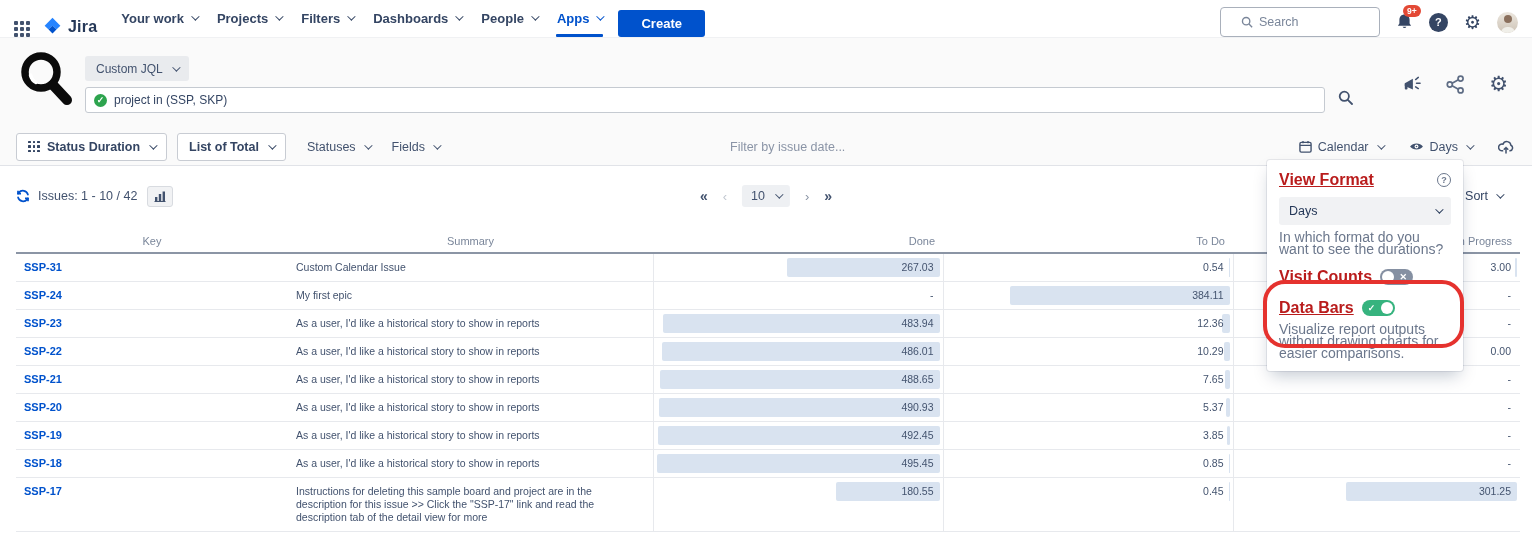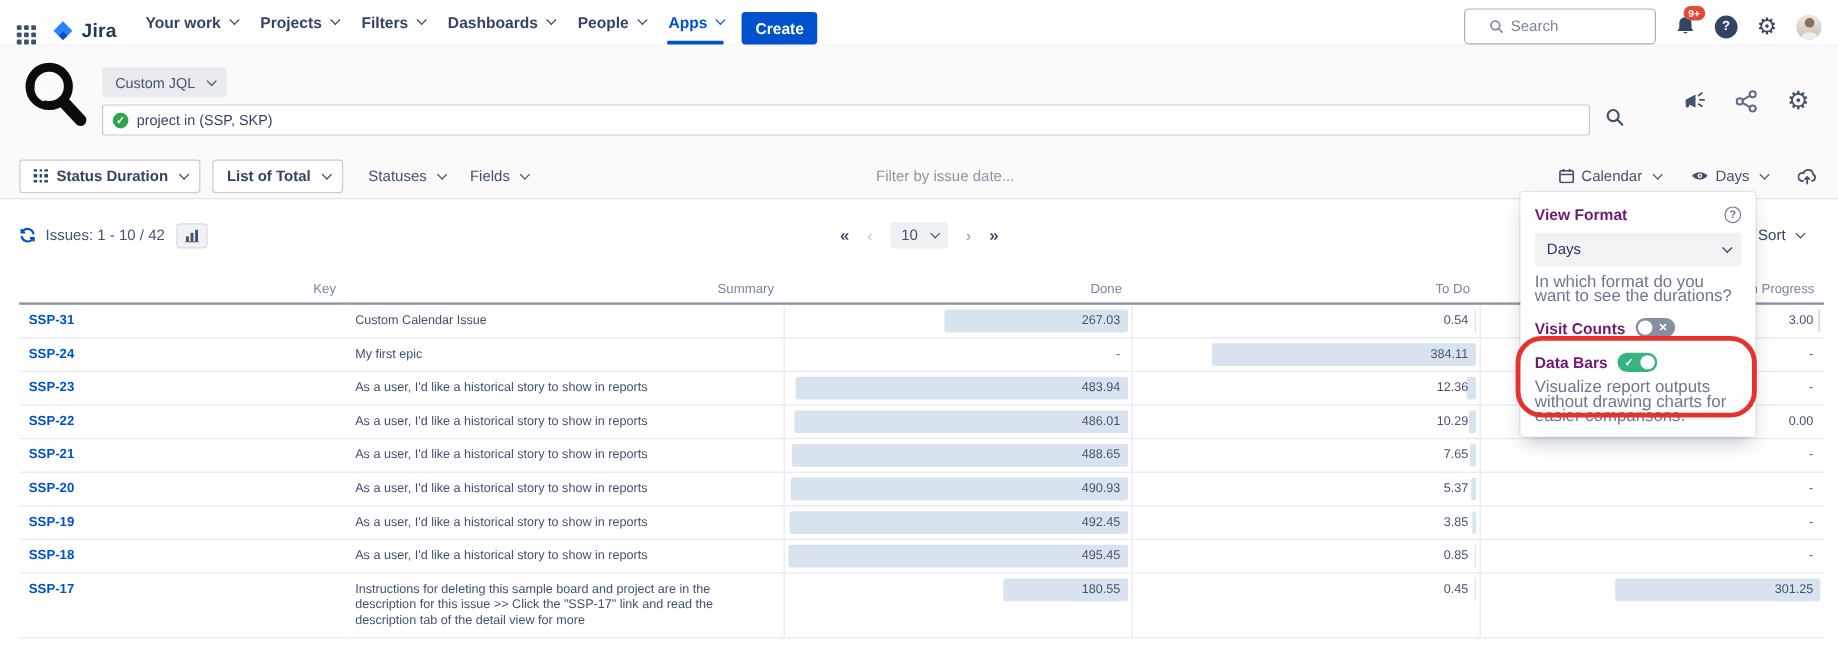--- a/index.html
+++ b/index.html
@@ -15,21 +15,21 @@
   .jira-logo { display:flex; align-items:center; gap:5px; margin-right:14px; }
   .jira-word { font-size:16px; font-weight:700; color:#253858; letter-spacing:.2px; }
   .nav-item { height:38px; display:flex; align-items:center; gap:5px; padding:0 10px;
     font-size:13px; font-weight:600; color:#344563; cursor:pointer; position:relative; }
   .nav-item.active { color:#0052cc; }
   .nav-item.active::after { content:""; position:absolute; left:9px; right:9px; bottom:0;
     height:3px; background:#0052cc; border-radius:1px; }
   .chev { width:6px; height:6px; border-right:1.7px solid currentColor; border-bottom:1.7px solid currentColor;
     transform:rotate(45deg) translateY(-2px); display:inline-block; margin-left:2px; }
   .create-btn { background:#0052cc; color:#fff; font-size:13px; font-weight:600;
-    border:none; border-radius:3px; padding:6px 11px; margin-left:6px; cursor:pointer; }
+    border:none; border-radius:3px; padding:6px 23px; margin-left:6px; cursor:pointer; }
   .nav-right { margin-left:auto; display:flex; align-items:center; gap:16px; }
   .search-box { width:160px; height:30px; border:1.6px solid #a9b0bb; border-radius:4px;
     display:flex; align-items:center; gap:6px; padding:0 20px; color:#7a869a; font-size:12.5px; background:#fff;margin-left:36px; }
   .bell-wrap { position:relative; cursor:pointer; }
   .badge { position:absolute; top:-8px; left:7px; background:#e34935; color:#fff;
     font-size:8.5px; font-weight:700; border-radius:8px; padding:1.5px 4px; line-height:1; }
   .help-circle { width:19px; height:19px; border-radius:50%; background:#344563; color:#fff;
     font-size:11px; font-weight:700; display:flex; align-items:center; justify-content:center; cursor:pointer; }
   .gear-char { font-size:19px; color:#344563; line-height:1; cursor:pointer; font-family:"DejaVu Sans",sans-serif; }
   .avatar { width:21px; height:21px; border-radius:50%; background:linear-gradient(#ece7df,#cdc3b6);
@@ -80,38 +80,38 @@
   .pg-next { color:#8993a4; cursor:pointer; }
   .pg-size { background:#eef0f3; border-radius:3px; padding:4px 9px; display:flex; gap:8px;
     align-items:center; font-size:12.5px; color:#42526e; cursor:pointer; }
   .sort-ctl { position:absolute; right:30px; display:flex; align-items:center; gap:6px;
     font-size:12.5px; color:#344563; cursor:pointer; }
 
   
   table { margin:18px 12px 0 16px; width:1504px; border-collapse:collapse; table-layout:fixed; }
   col.c-key { width:272px; } col.c-sum { width:365px; }
   col.c-n1,col.c-n2 { width:290px; } col.c-n3 { width:287px; }
-  th { font-size:11px; color:#7a869a; font-weight:400; text-align:right; padding:5px 8px;
+  th { font-size:11px; color:#7a869a; font-weight:400; text-align:center; padding:5px 8px;
     border-bottom:2px solid #8b95a5; }
   th.num { text-align:right; }
   td { border-bottom:1px solid #e7e9ed; vertical-align:top; }
   td.key { padding:7px 8px; font-size:11px; }
   td.key a { color:#0052cc; text-decoration:none; font-weight:600; cursor:pointer; }
   td.summary { padding:7px 10px 7px 8px; font-size:10.5px; color:#42526e; line-height:13px; }
   td.num-cell { border-left:1px solid #e7e9ed; padding:4px 3px; }
   .cellwrap { position:relative; height:19px; }
   .bar { position:absolute; right:0; top:0; bottom:0; background:#d9e3f0; border-radius:2px; }
   .val { position:absolute; right:6px; top:0; line-height:19px; font-size:10.5px; color:#44546f; }
 
   
   .panel { position:absolute; left:1267px; top:160px; width:196px; background:#fff; z-index:40;
     border-radius:3px; box-shadow:0 0 0 1px rgba(9,30,66,.08), 0 8px 16px -4px rgba(9,30,66,.25);
     padding:11px 12px 12px; }
   .panel-head { display:flex; align-items:center; justify-content:space-between; }
-  .panel-label { font-size:13px; font-weight:600; color:#701a75; }
+  .panel-label { font-size:16px; font-weight:600; color:#b91c1c;text-decoration:underline; }
   .q-circle { width:14px; height:14px; border:1.4px solid #6b778c; border-radius:50%; color:#6b778c;
     font-size:9px; font-weight:700; display:flex; align-items:center; justify-content:center; cursor:pointer; }
   .panel-select { margin-top:8px; background:#f1f2f4; height:28px; border-radius:3px; display:flex;
     align-items:center; justify-content:space-between; padding:0 10px; font-size:12.5px; color:#253858; cursor:pointer; }
   .helper { margin-top:6px; font-size:14px; color:#6b778c; line-height:12px; }
   .toggle-row { margin-top:13px; display:flex; align-items:center; gap:8px; }
   .toggle { width:33px; height:16px; border-radius:9px; position:relative; flex:none; cursor:pointer; }
   .toggle .knob { position:absolute; top:2px; width:12px; height:12px; border-radius:50%; background:#fff; }
   .toggle .glyph { position:absolute; top:1px; color:#fff; font-size:9px; font-weight:700; line-height:14px; }
   .toggle.off { background:#8590a2; }

